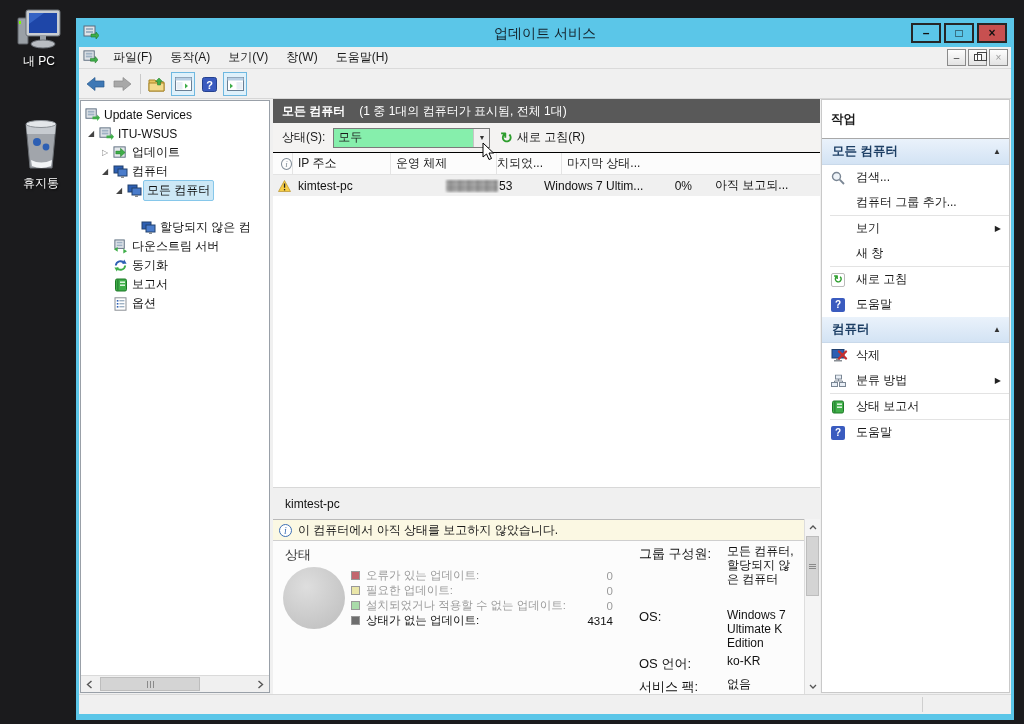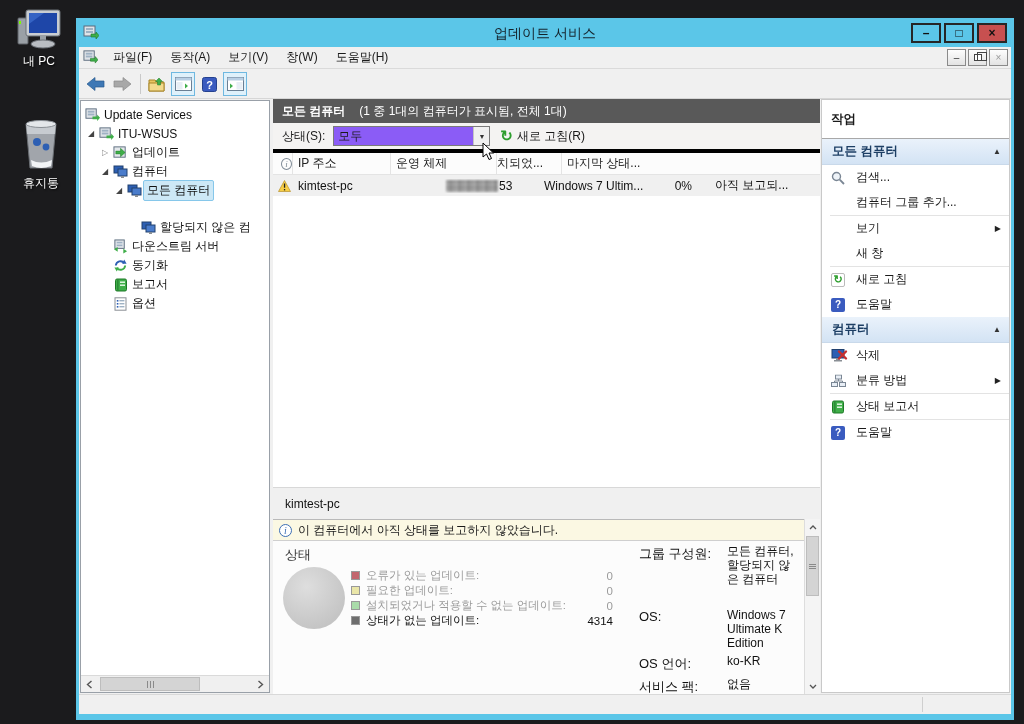--- a/index.html
+++ b/index.html
@@ -52,23 +52,23 @@
   .harrow { width:17px; height:16px; display:flex; align-items:center; justify-content:center; color:#555; font-size:11px; background:#F0F0F0; }
   .htrack { position:relative; flex:1; }
   .hthumb { position:absolute; left:2px; top:1px; width:100px; height:14px; background:#D4D4D4; border:1px solid #BDBDBD; display:flex; align-items:center; justify-content:center; }
   .gripv { display:flex; }
   .gripv i { width:1px; height:7px; background:#8a8a8a; margin:0 1px; }
 
   
   .mid { position:absolute; left:194px; top:0; width:547px; bottom:0; display:flex; flex-direction:column; background:#fff; }
   .dkheader { height:24px; background:#595959; color:#fff; display:flex; align-items:center; padding-left:9px; font-size:12px; flex:0 0 24px; }
   .dkheader b { font-weight:bold; margin-right:14px; }
-  .filterbar { height:30px; background:#F4F3F2; border-bottom:4px solid #000000; display:flex; align-items:center; font-size:12px; color:#1a1a1a; flex:0 0 30px; }
+  .filterbar { height:30px; background:#F4F3F2; border-bottom:1px solid #000000; display:flex; align-items:center; font-size:12px; color:#1a1a1a; flex:0 0 30px; }
   .filterbar .flabel { margin-left:9px; }
-  .combo { position:relative; margin-left:8px; width:157px; height:20px; background:#8b5cf6; border:1px solid #7A7A7A; font-size:12px; display:flex; align-items:center; padding-left:4px; }
+  .combo { position:relative; margin-left:8px; width:157px; height:20px; background:#86efac; border:1px solid #7A7A7A; font-size:12px; display:flex; align-items:center; padding-left:4px; }
   .combo .drop { position:absolute; right:0; top:0; bottom:0; width:16px; border-left:1px solid #C5C5C5; background:#F0F0F0; display:flex; align-items:center; justify-content:center; font-size:7px; color:#333; }
   .refresh-g { color:#2E9E2E; font-size:15px; font-weight:bold; margin:0 4px 0 10px; }
   .theader { height:22px; display:flex; background:#FCFCFC; border-bottom:1px solid #E4E4E4; font-size:12px; color:#222; flex:0 0 22px; }
   .thcell { border-right:1px solid #E4E4E4; display:flex; align-items:center; padding-left:5px; overflow:hidden; white-space:nowrap; }
   .trow { height:21px; display:flex; background:#F0F0F0; font-size:12px; color:#111; align-items:center; flex:0 0 21px; }
   .tdcell { display:flex; align-items:center; padding-left:5px; overflow:hidden; white-space:nowrap; }
   .c0{width:20px;flex:0 0 20px;} .c1{width:148px;flex:0 0 148px;} .c2{width:98px;flex:0 0 98px;}
   .c3{width:106px;flex:0 0 106px;} .c4{width:65px;flex:0 0 65px;justify-content:flex-end;padding-right:18px;} .c5{flex:1;}
   .info-dot { width:12px; height:12px; border-radius:50%; border:1px solid #7e8a96; color:#7e8a96; font-size:9px; font-style:italic; font-family:"Liberation Serif",serif; display:flex; align-items:center; justify-content:center; margin-left:3px; }
   .blur-ip { display:inline-block; width:52px; height:12px; margin-right:1px; border-radius:1px;

